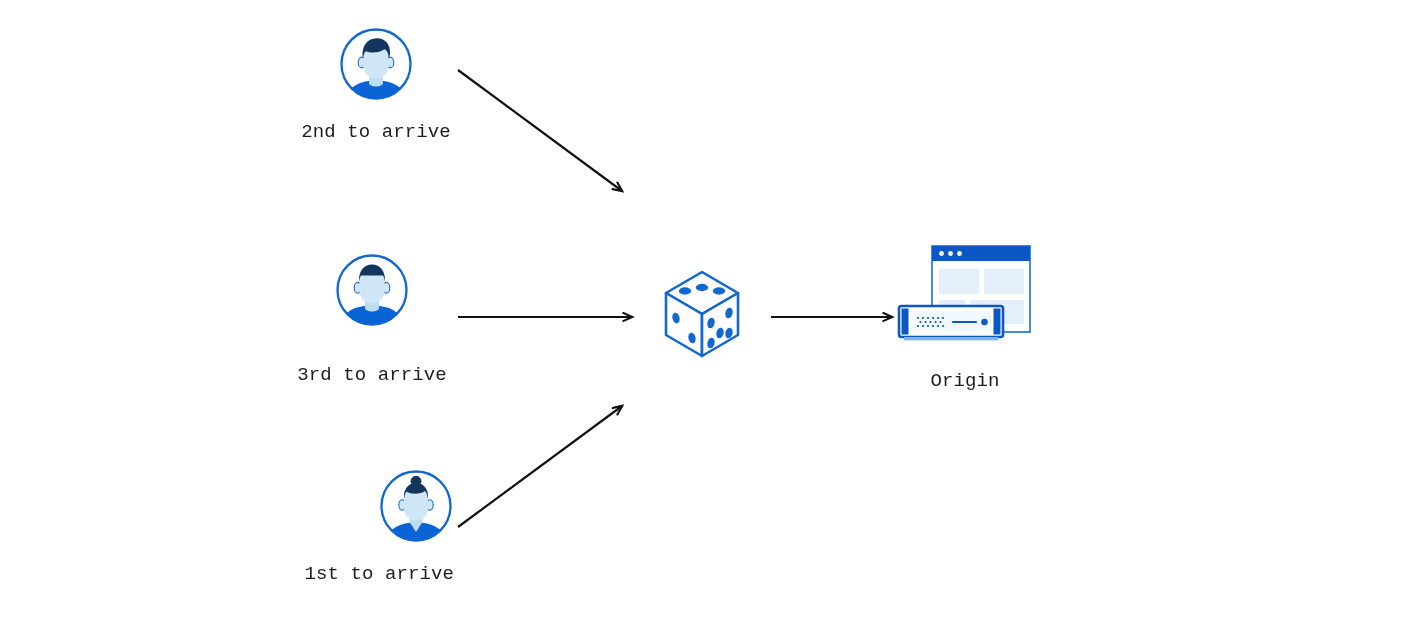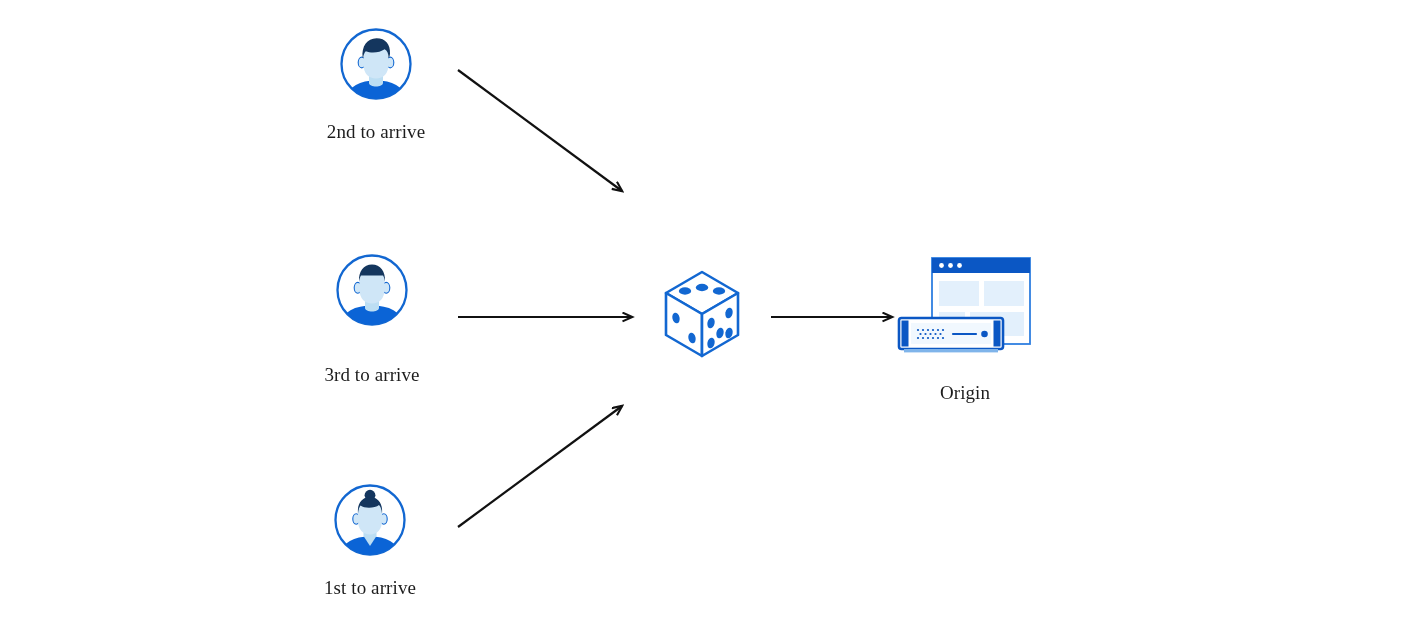--- a/index.html
+++ b/index.html
@@ -22,40 +22,40 @@
     height: 633px;
   }
   .node {
     position: absolute;
     display: flex;
     flex-direction: column;
     align-items: center;
   }
   .node-label {
     font-size: 19px;
-    font-family: Liberation Serif, serif;
+    font-family: Liberation Mono, monospace;
     color: #1d1d1d;
     letter-spacing: 0.1px;
     white-space: nowrap;
     text-align: center;
   }
   .icon-wrap {
     display: block;
     line-height: 0;
   }
   
   #node-user-2 { left: 292px; top: 26px; width: 168px; }
   #node-user-3 { left: 288px; top: 252px; width: 168px; }
-  #node-user-1 { left: 286px; top: 482px; width: 168px; }
+  #node-user-1 { left: 286px; top: 468px; width: 168px; align-items: flex-end; }
   #node-user-2 .node-label { margin-top: 19px; }
   #node-user-3 .node-label { margin-top: 36px; }
   #node-user-1 .node-label { margin-top: 19px; }
 
   #node-dice { left: 650px; top: 262px; width: 104px; }
-  #node-origin { left: 890px; top: 252px; width: 150px; align-items: center; }
+  #node-origin { left: 890px; top: 240px; width: 150px; align-items: center; }
   #node-origin .node-label { margin-top: 16px; }
 
   svg { display: block; overflow: visible; }
 </style>
 </head>
 <body>
 
 <svg id="canvas" viewBox="0 0 1405 633" width="1405" height="633" xmlns="http://www.w3.org/2000/svg">
   <defs>
     <marker id="ah" markerWidth="13" markerHeight="13" refX="10.5" refY="5" orient="auto" markerUnits="userSpaceOnUse">

